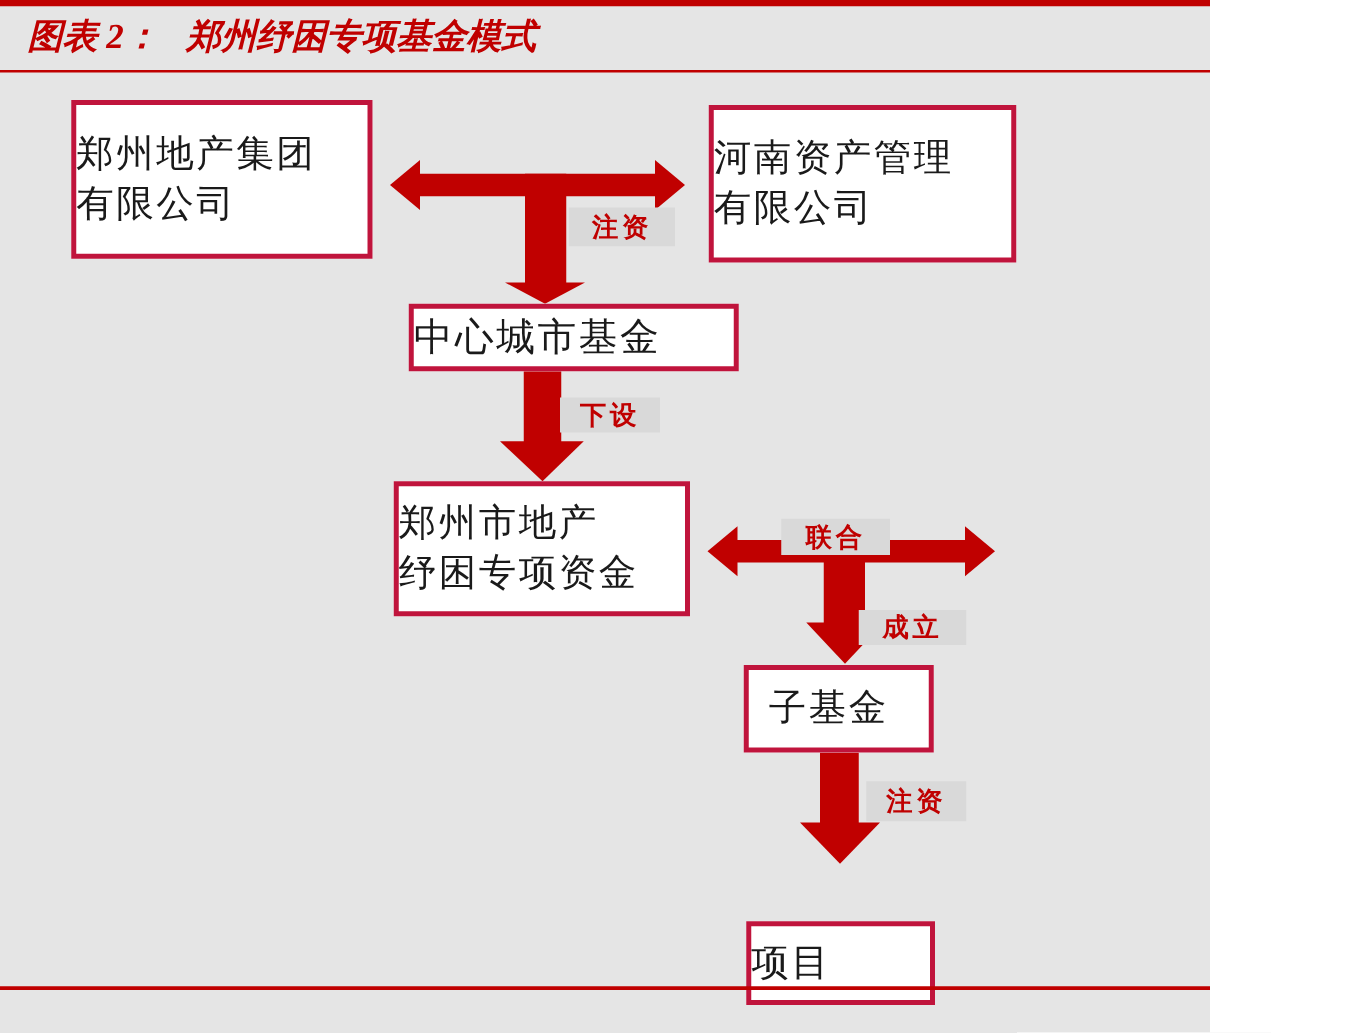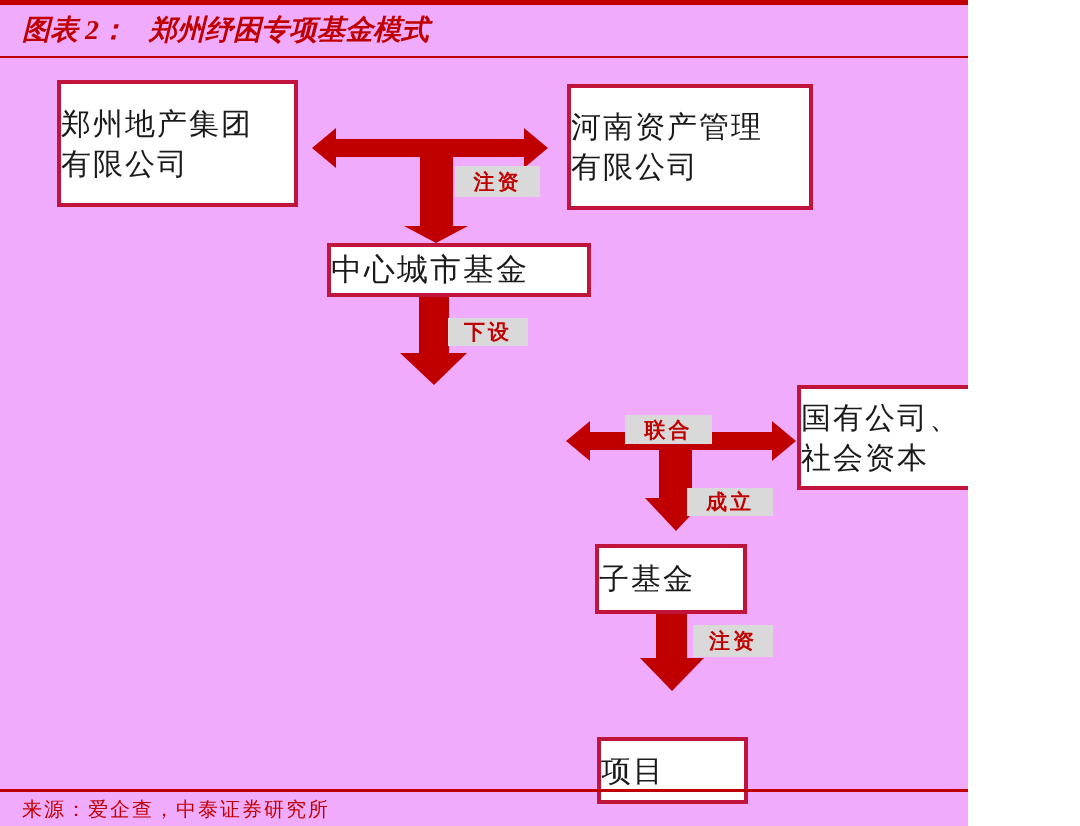--- a/index.html
+++ b/index.html
@@ -3,21 +3,21 @@
 <meta charset="utf-8">
 <style>
   html, body {
     margin: 0; padding: 0;
     background: #ffffff;
     font-family: "Liberation Serif", "DejaVu Serif", serif;
   }
   .canvas {
     position: relative;
     width: 968px; height: 826px;
-    background: #f0abfc;
+    background: #e5e5e5;
     overflow: hidden;
   }
   .top-bar {
     position: absolute; left: 0; top: 0;
     width: 1080px; height: 5px;
     background: var(--accent, #C00000);
   }
   .title-row {
     position: absolute; left: 22px; top: 10px;
     display: flex; align-items: baseline;
@@ -42,21 +42,21 @@
     color: #1a1a1a;
     font-size: 30px; line-height: 1.32;
     letter-spacing: 2px;
     text-align: center;
   }
   .node-zhengzhou-group { left: 57px;  top: 80px;  width: 241px; height: 127px; }
   .node-henan-asset     { left: 567px; top: 84px;  width: 246px; height: 126px; }
   .node-central-fund    { left: 308px; top: 243px; width: 264px; height: 54px;  font-size: 31px; margin-left: 19px; }
   .node-relief-fund     { left: 315px; top: 385px; width: 237px; height: 108px; }
   .node-state-social    { left: 797px; top: 385px; width: 276px; height: 105px; }
-  .node-sub-fund        { left: 595px; top: 544px; width: 152px; height: 70px;  }
+  .node-sub-fund        { left: 595px; top: 532px; width: 152px; height: 70px; padding-left: 16px;  }
   .node-project         { left: 597px; top: 693px; width: 151px; height: 67px; margin-top: 44px;  }
   .edge-label {
     position: absolute;
     background: var(--label-bg, #D9D9D9);
     color: var(--accent, #C00000);
     font-weight: bold;
     font-size: 21px;
     letter-spacing: 3px;
     display: flex; align-items: center; justify-content: center;
     white-space: nowrap;
@@ -131,36 +131,35 @@
 
   <div class="node node-henan-asset">
     <span>河南资产管理</span>
     <span>有限公司</span>
   </div>
 
   <div class="node node-central-fund">
     <span>中心城市基金</span>
   </div>
 
+  <div class="node node-relief-fund">
+    <span>郑州市地产</span>
+    <span>纾困专项资金</span>
+  </div>
 
-  <div class="node node-state-social">
-    <span>国有公司、</span>
-    <span>社会资本</span>
-  </div>
 
   <div class="node node-sub-fund">
     <span>子基金</span>
   </div>
 
   <div class="node node-project">
     <span>项目</span>
   </div>
 
   <div class="edge-label label-inject-top">注资</div>
   <div class="edge-label label-setup">下设</div>
   <div class="edge-label label-joint">联合</div>
   <div class="edge-label label-establish">成立</div>
   <div class="edge-label label-inject-bottom">注资</div>
 
   <div class="footer-line"></div>
-  <div class="source-text">来源：爱企查，中泰证券研究所</div>
 
 </div>
 
 </body></html>

